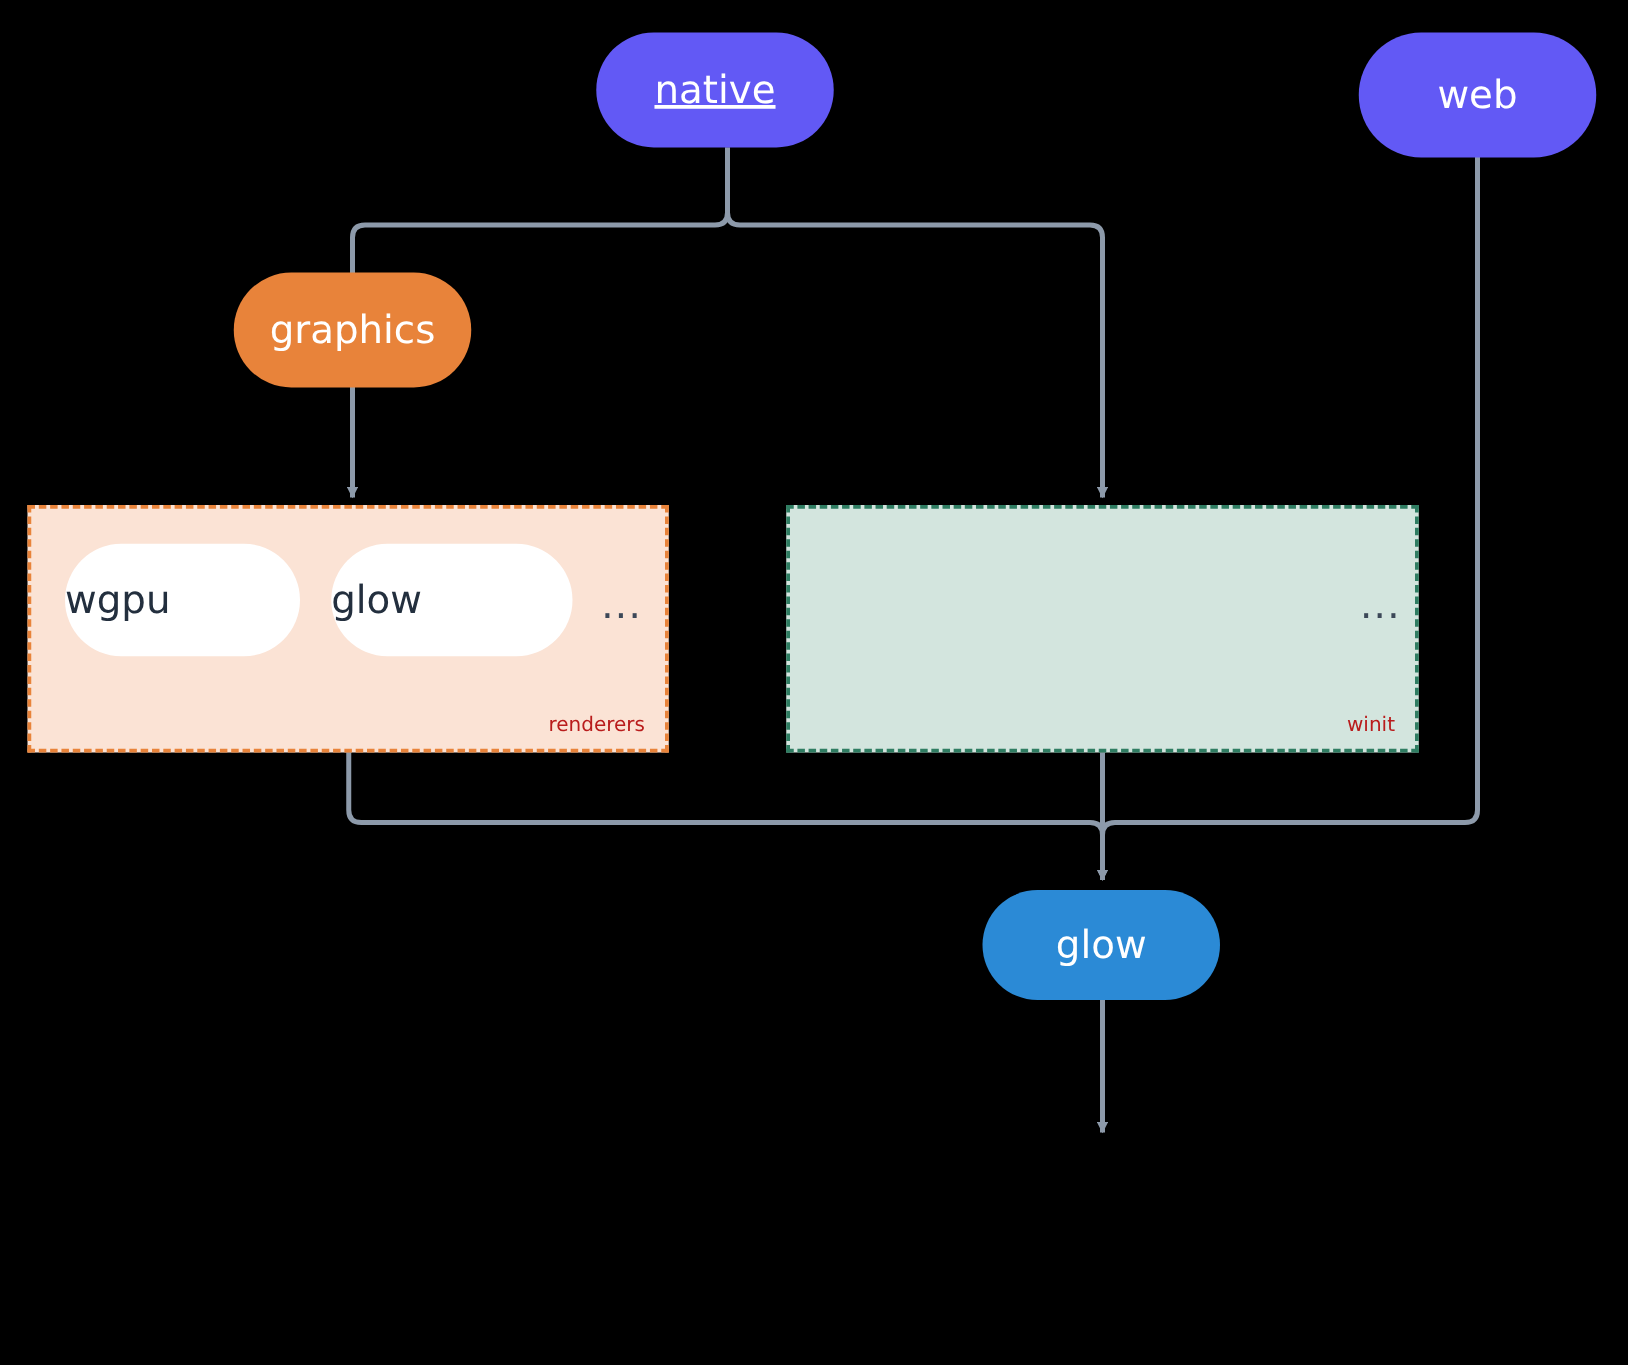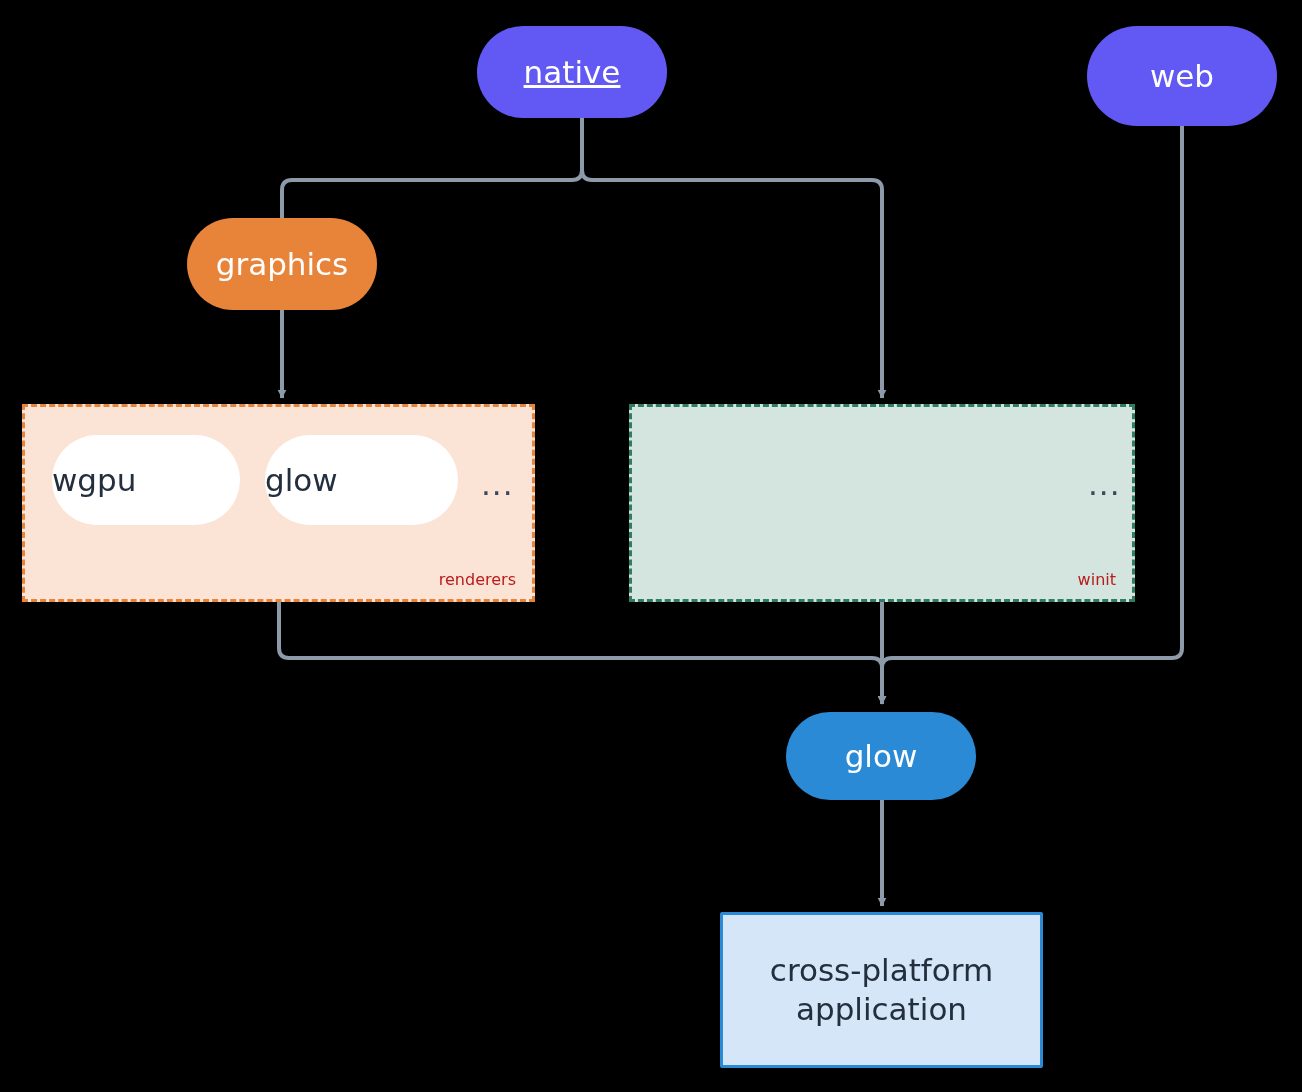--- a/index.html
+++ b/index.html
@@ -154,18 +154,14 @@
 
   <div class="group group-shells" style="left:629px; top:404px; width:506px; height:198px;">
     <span class="ellipsis" style="left:456px; top:59px;">...</span>
     <span class="group-label">winit</span>
   </div>
 
   <div class="node pill node-iced" style="left:786px; top:712px; width:190px; height:88px;">
     <span>glow</span>
   </div>
 
-  <div class="node node-app" style="left:720px; top:912px; width:323px; height:156px;">
-    <span class="line1">cross-platform</span>
-    <span class="line2">application</span>
-  </div>
 
 </div>
 
 </body></html>

